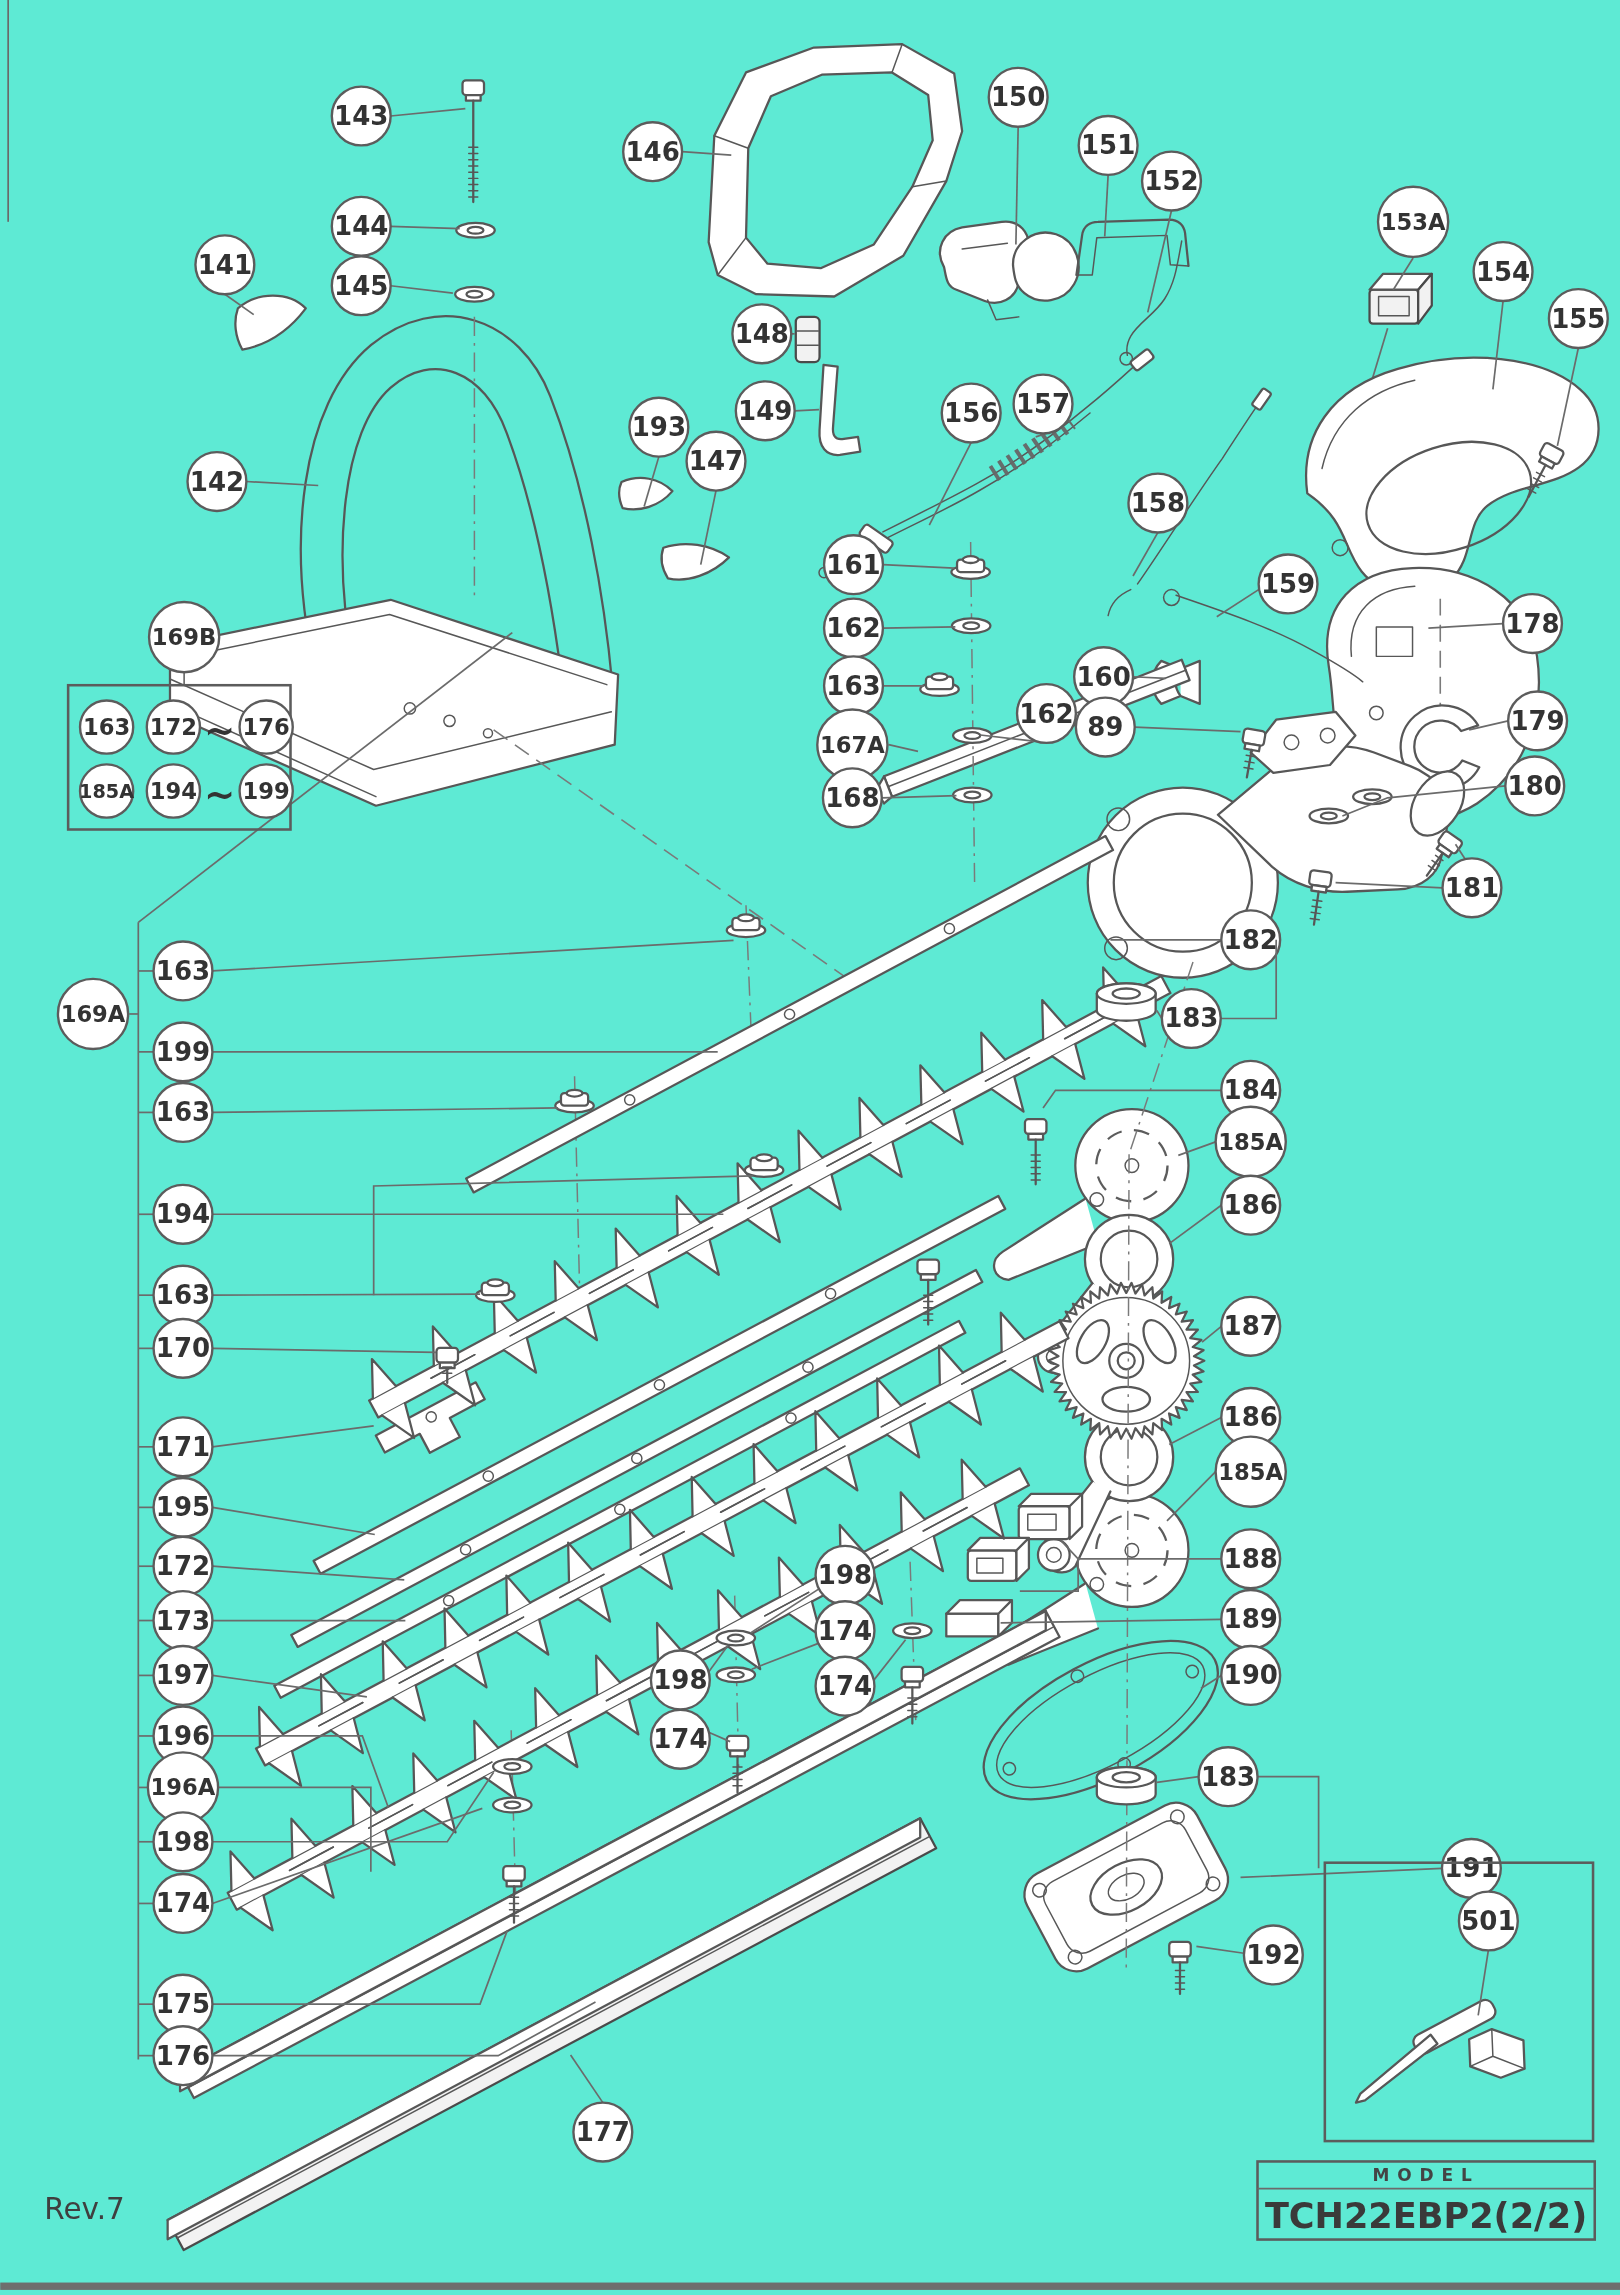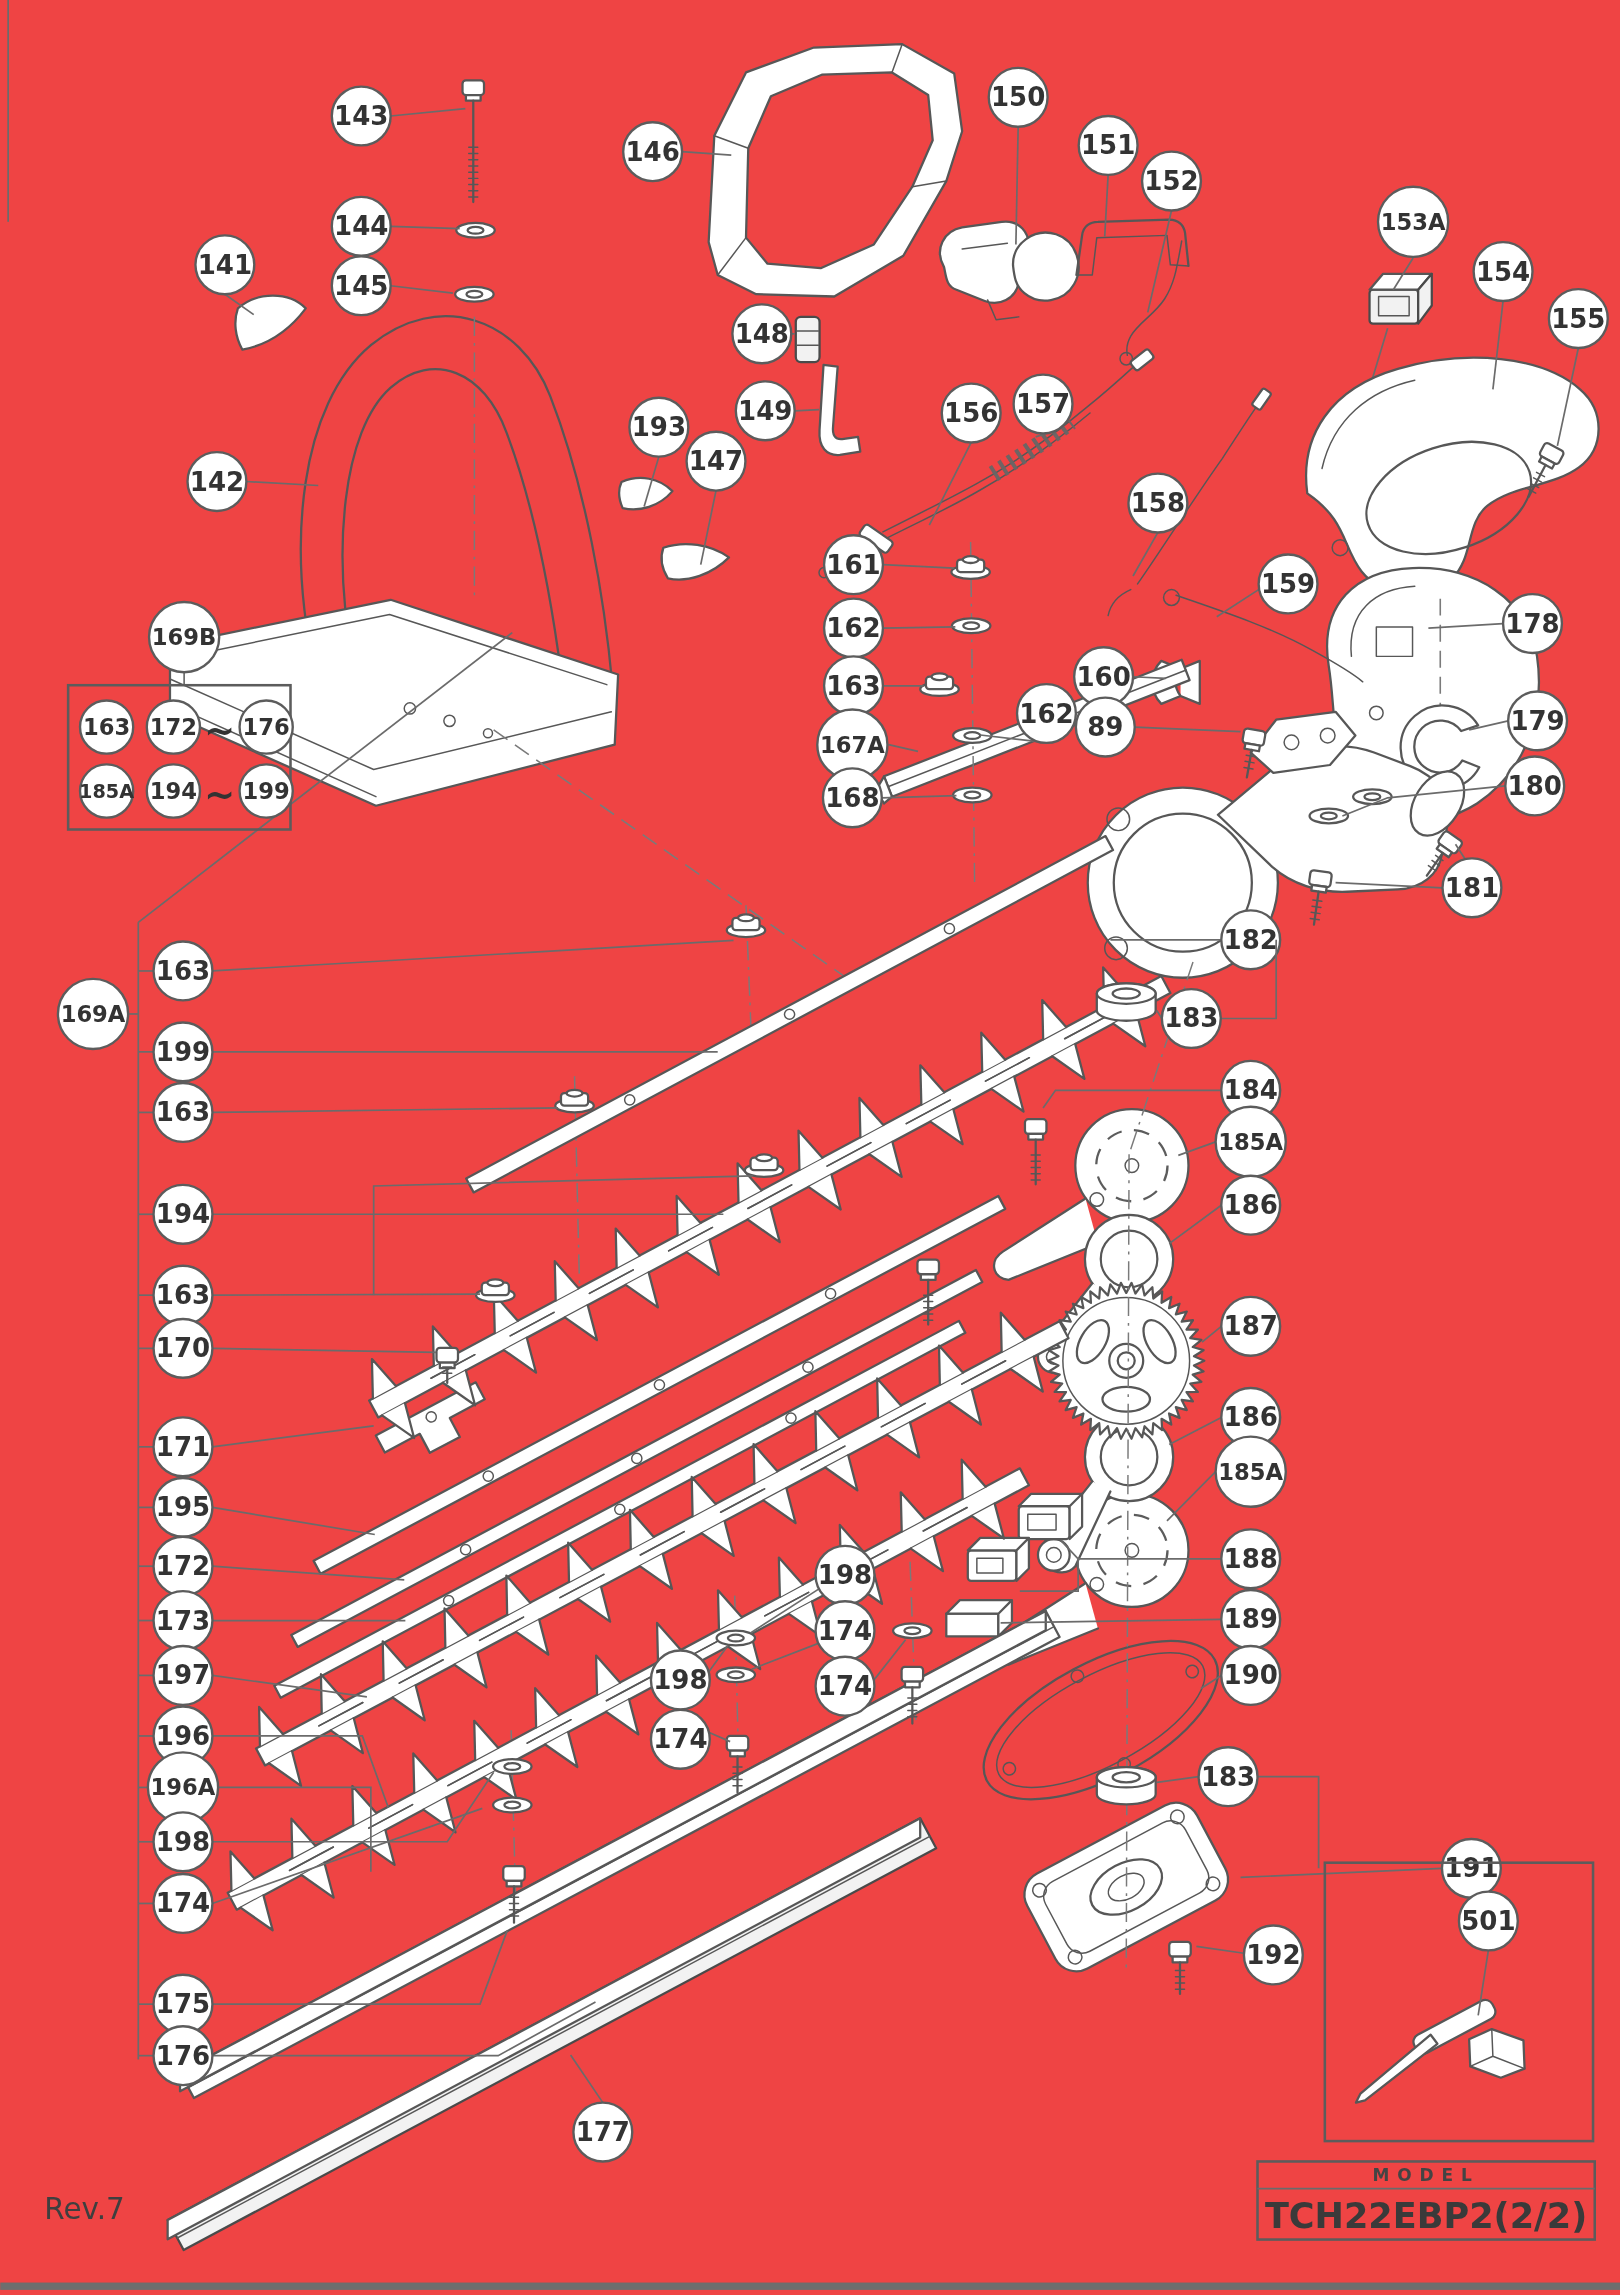--- a/index.html
+++ b/index.html
@@ -1,16 +1,16 @@
 <!DOCTYPE html>
 <html style="font-size:9px"><head>
 <meta charset="utf-8">
 <style>
   html,body{margin:0;padding:0;background:#fff;}
-  .page{position:relative;width:1621px;height:2295px;background:#ef4444;overflow:hidden;
+  .page{position:relative;width:1621px;height:2295px;background:#5eead4;overflow:hidden;
         font-family:"DejaVu Sans",sans-serif;}
   svg{display:block}
   .part{stroke:#575757;fill:none;stroke-width:4;stroke-linejoin:round;stroke-linecap:round}
   .pfill{stroke:#575757;fill:#ffffff;stroke-width:4;stroke-linejoin:round;stroke-linecap:round}
   .pdark{stroke:#4a4a4a;fill:#f2f2f2;stroke-width:4;stroke-linejoin:round}
   .thin{stroke-width:2.6}
   .leader{stroke:#6b6b6b;stroke-width:3;fill:none}
   .struct{stroke:#6b6b6b;stroke-width:3;fill:none}
   .dashdot{stroke:#7a7a7a;stroke-width:2.6;stroke-dasharray:34 12 5 12;fill:none}
   .dash{stroke:#7a7a7a;stroke-width:2.8;stroke-dasharray:30 16;fill:none}

